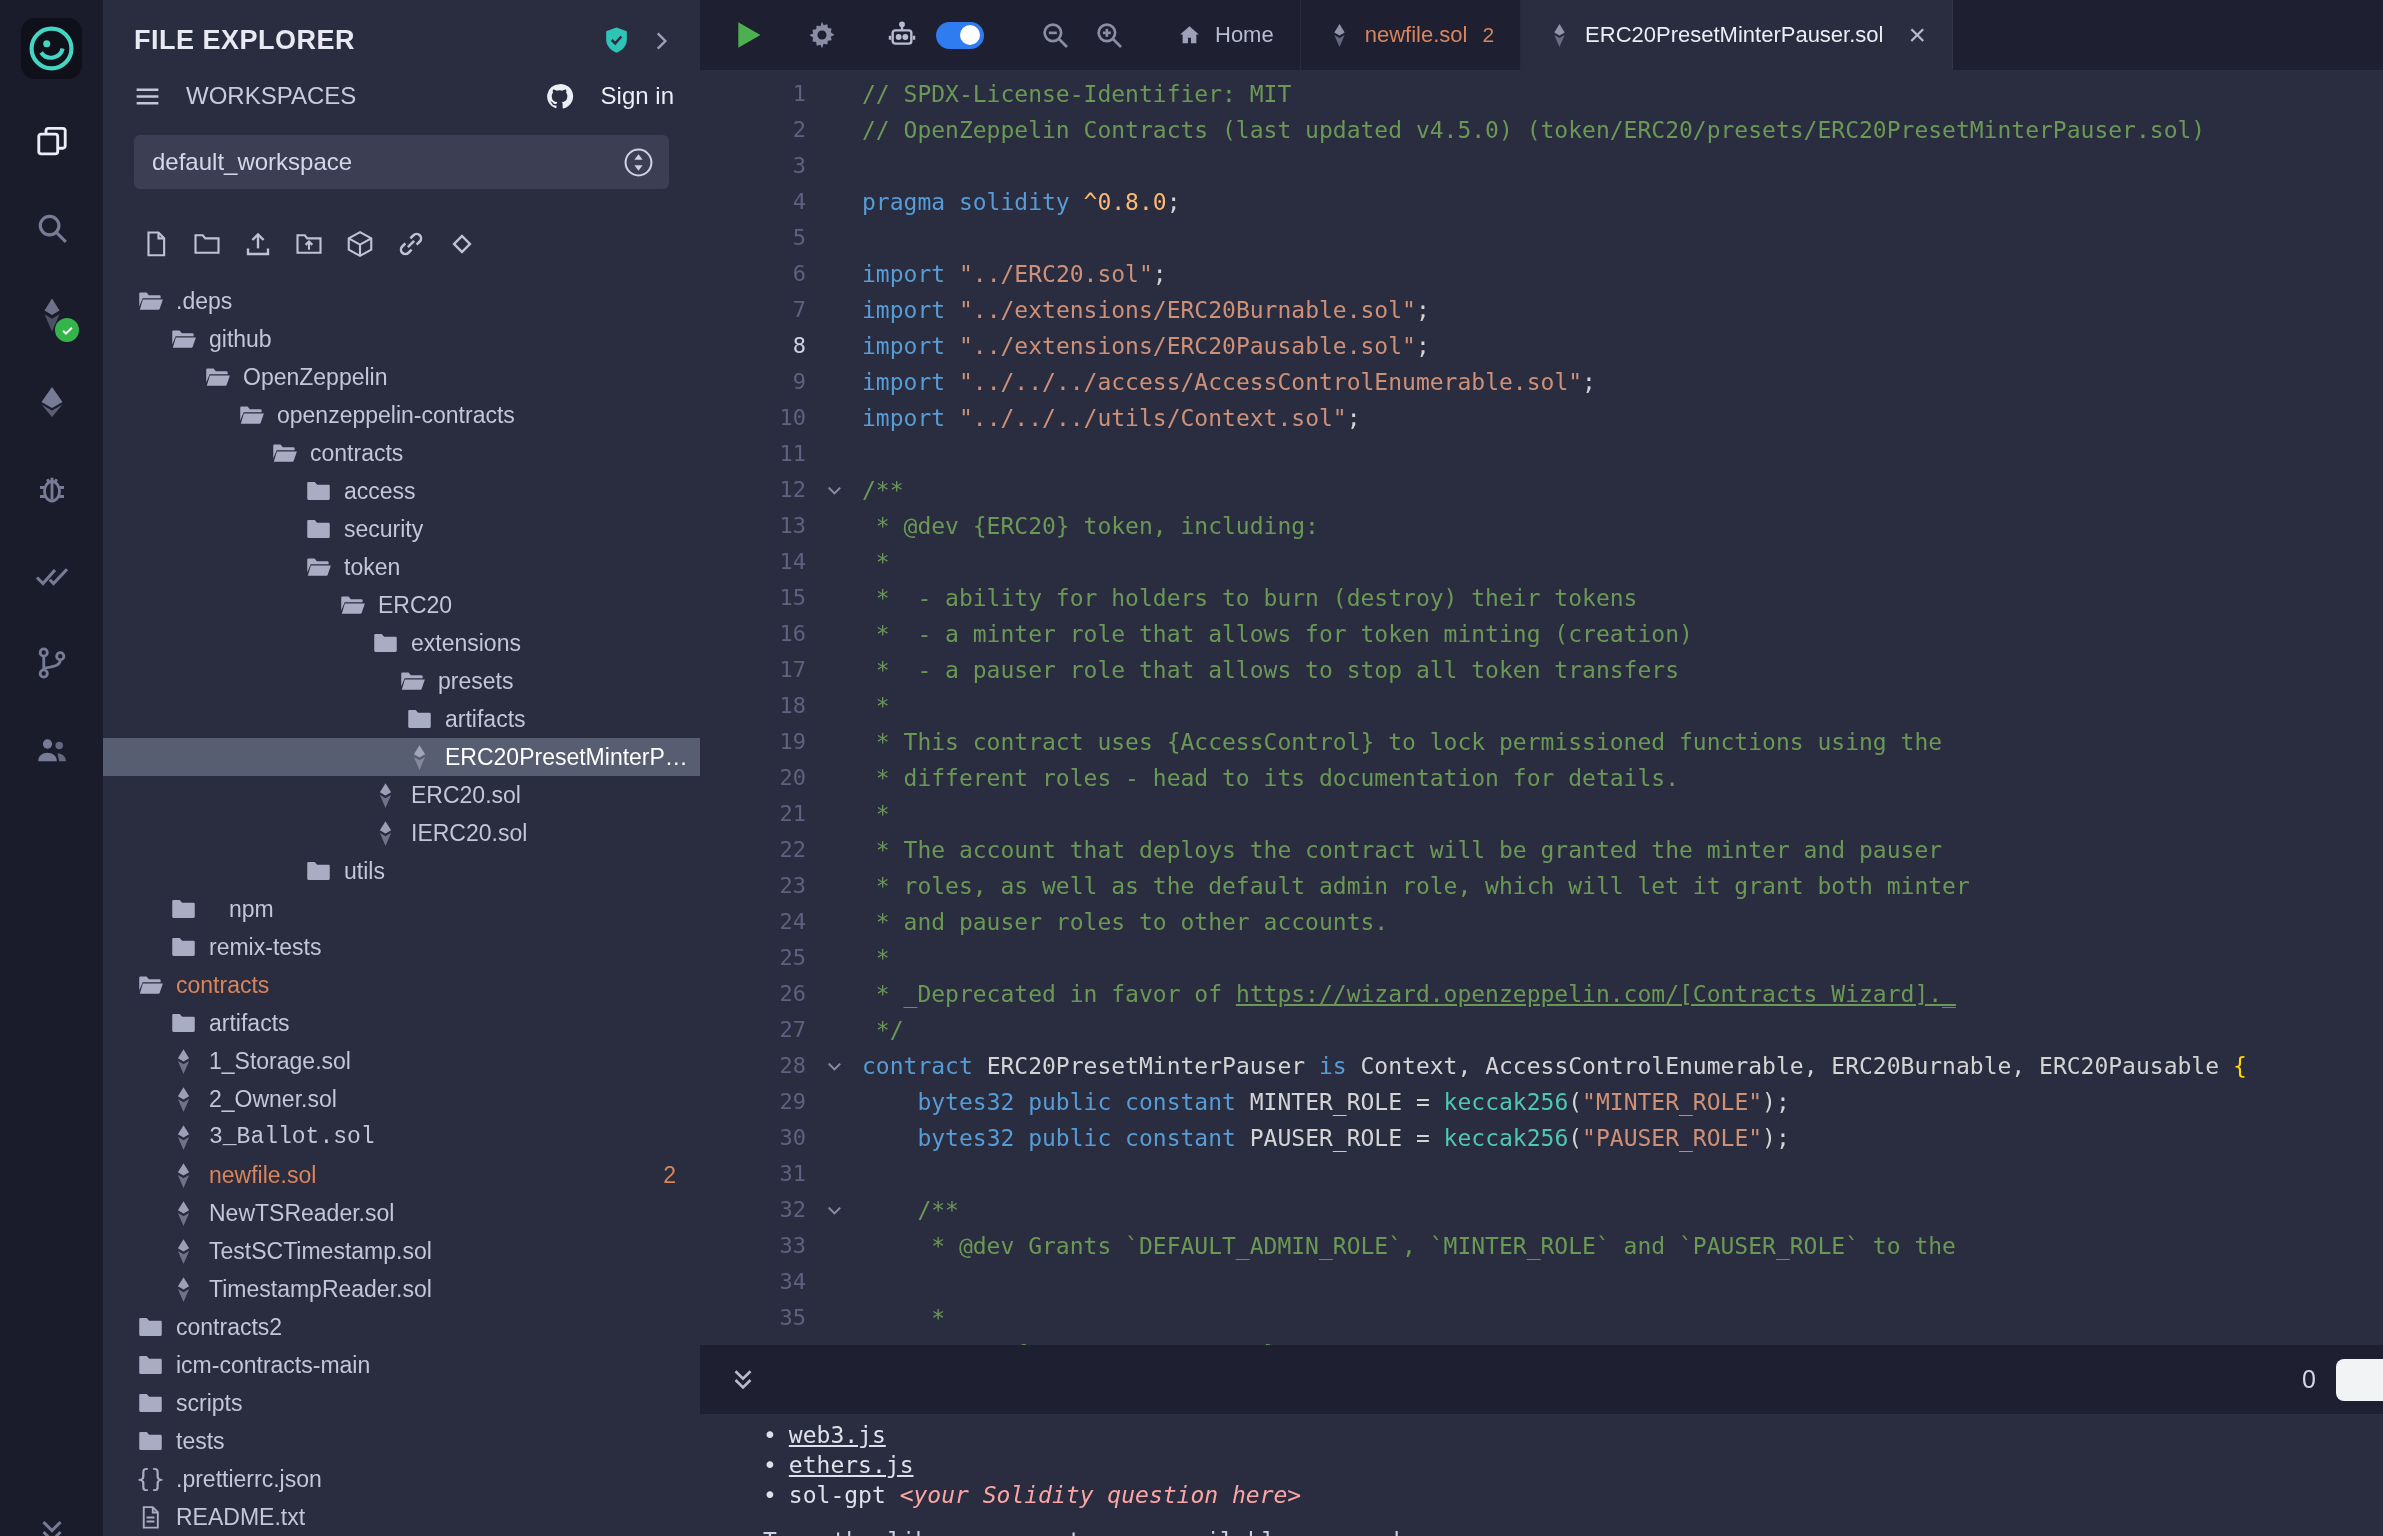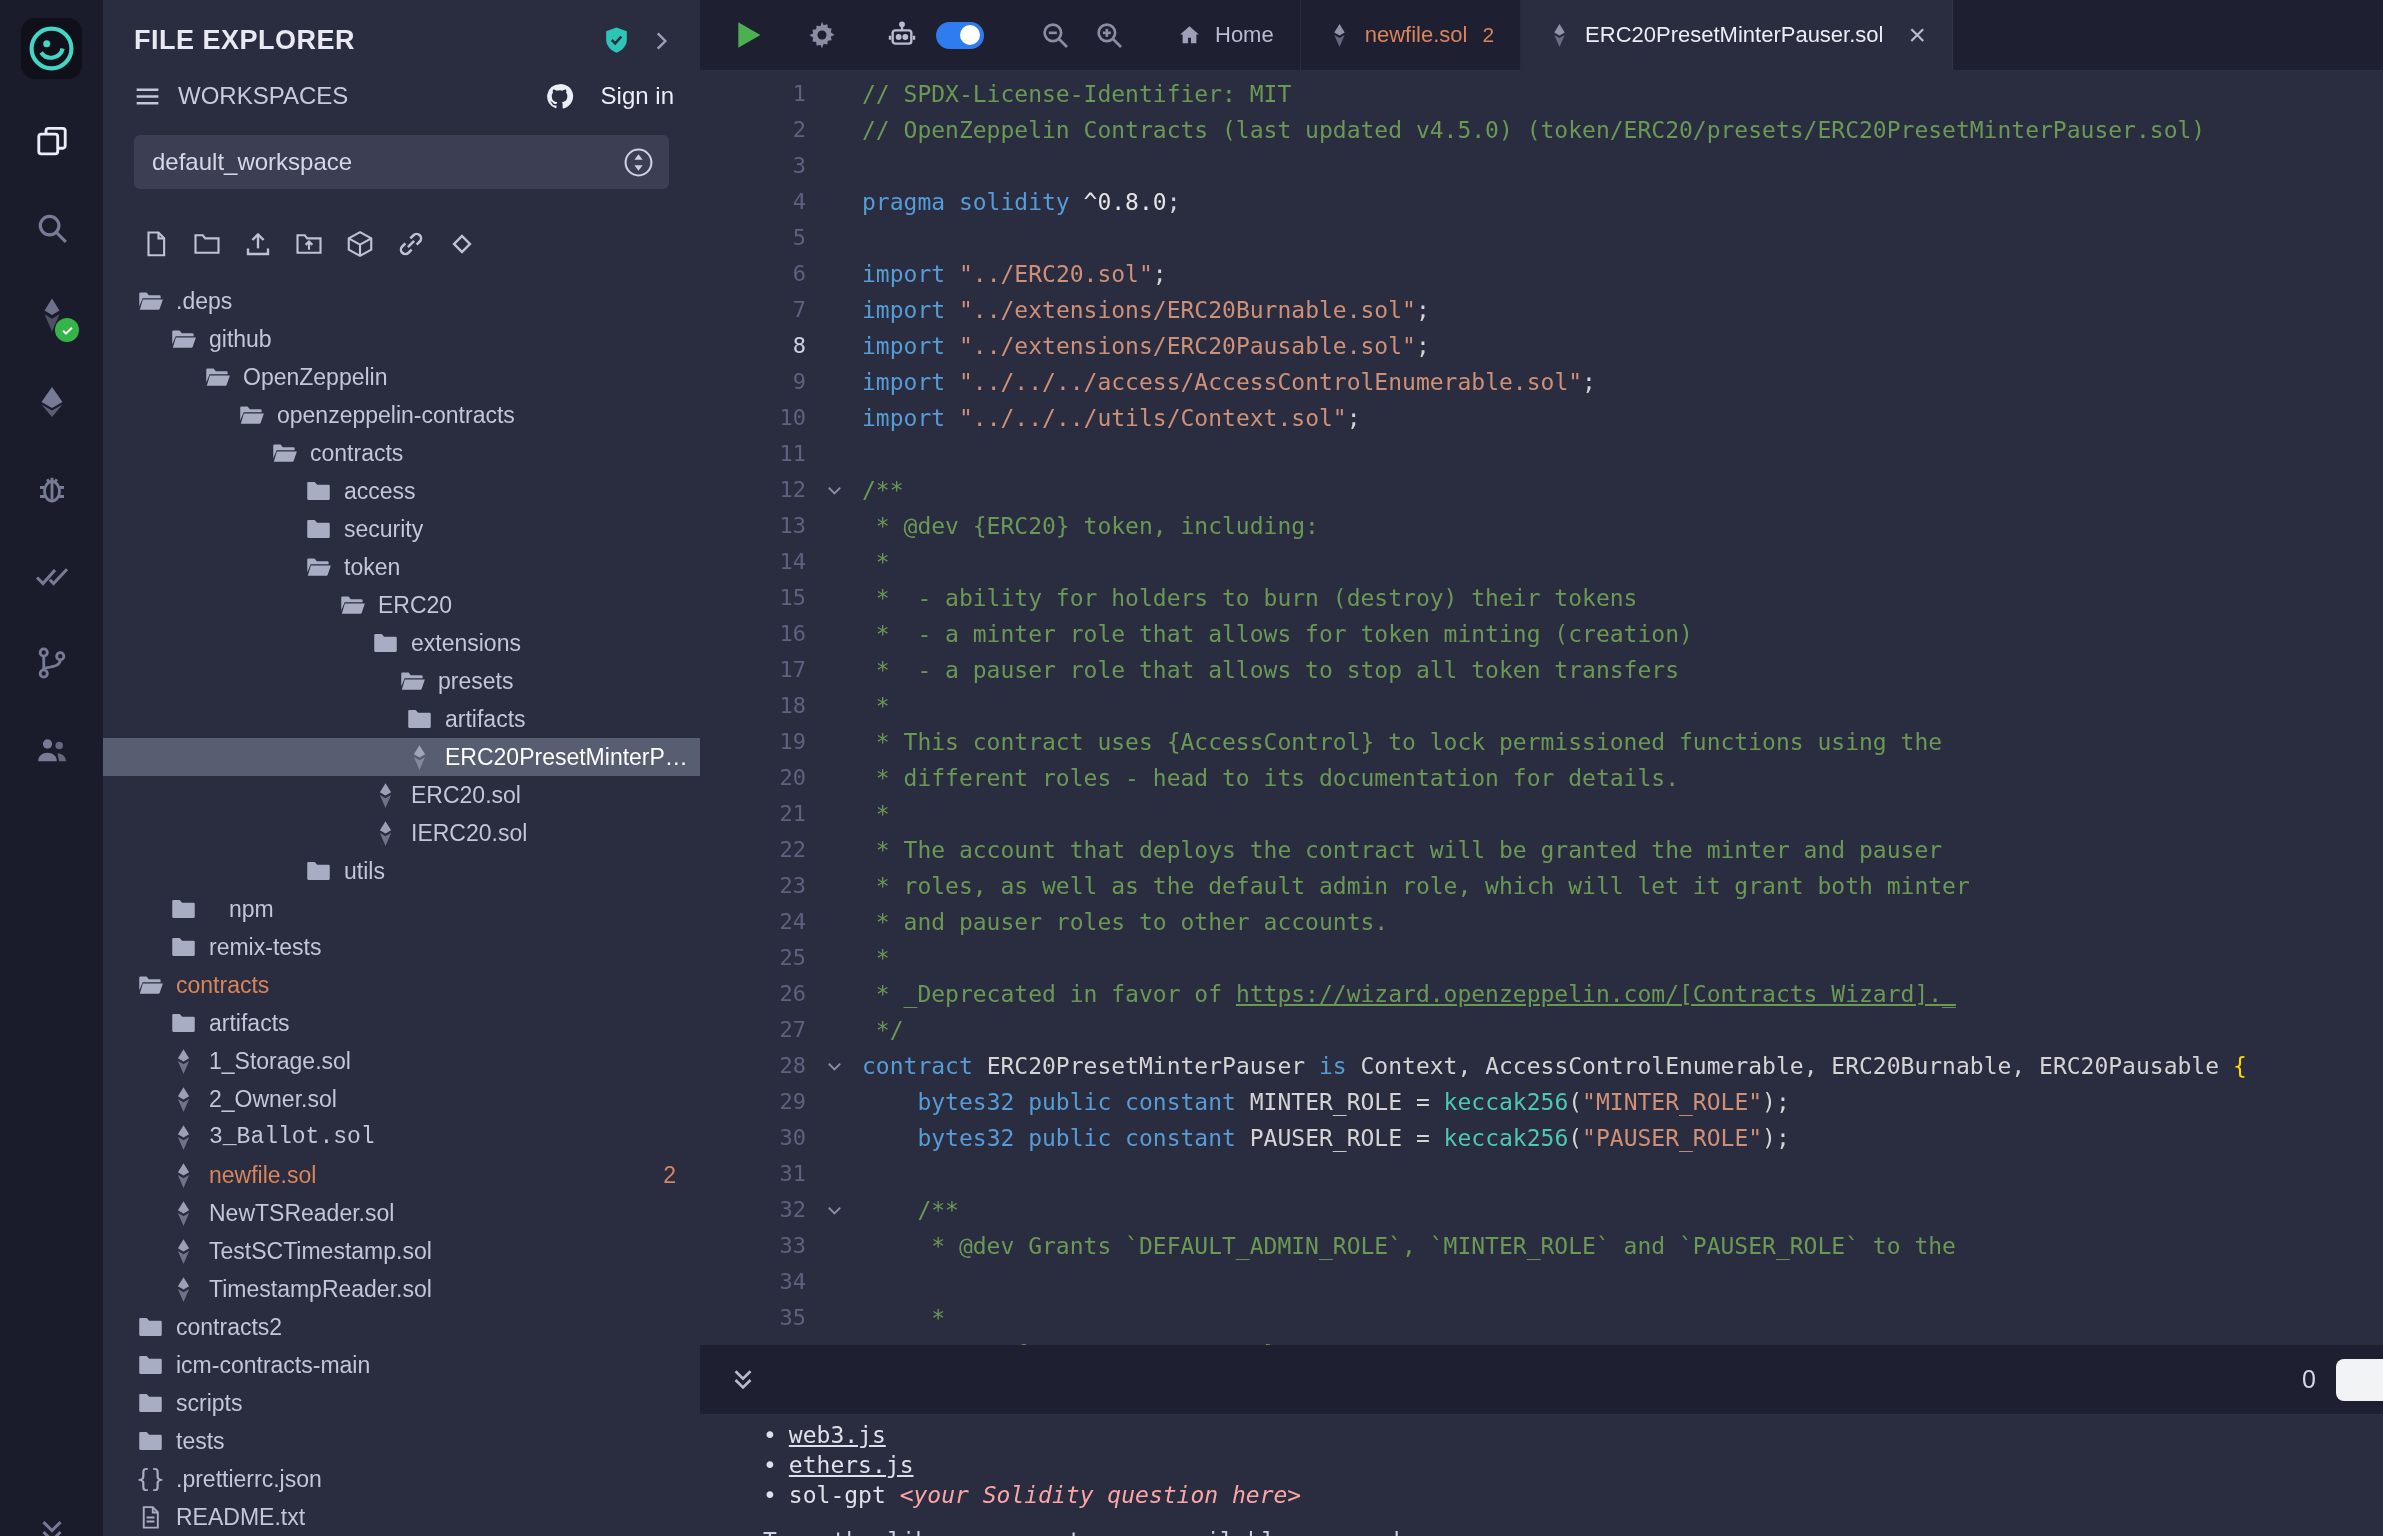--- a/index.html
+++ b/index.html
@@ -24,21 +24,21 @@
   .side-panel { width:597px; flex:none; background:#2a2c3f; display:flex; flex-direction:column; overflow:hidden; }
   .panel-header { height:61px; margin-top:10px; display:flex; align-items:center; padding:0 26px 0 31px; }
   .panel-header h1 { font-size:27px; font-weight:700; letter-spacing:0.5px; color:#e8e9f2; }
   .shield { margin-left:auto; width:31px; height:31px; }
   .shield svg { width:100%; height:100%; }
   .hdr-chev { width:26px; height:26px; margin-left:16px; color:#9da0b8; }
   .hdr-chev svg { width:100%; height:100%; }
   .ws-row { display:flex; align-items:center; height:50px; padding:0 26px 0 30px; }
   .hamb { width:29px; height:29px; color:#c3c5d8; }
   .hamb svg { width:100%; height:100%; }
-  .ws-label { margin-left:16px; font-size:24px; color:#c9cadb; }
+  .ws-label { margin-left:24px; font-size:24px; color:#c9cadb; }
   .signin { margin-left:auto; display:flex; align-items:center; gap:27px; color:#eceef7; font-size:24px; cursor:pointer; }
   .signin .gh { width:29px; height:29px; }
   .signin .gh svg { width:100%; height:100%; }
   .ws-select { margin:14px 31px 0; height:54px; background:#3c3e54; border-radius:6px; display:flex; align-items:center; padding:0 15px 0 18px; font-size:24px; color:#d6d7e6; cursor:pointer; }
   .ws-swap { margin-left:auto; width:31px; height:31px; color:#d0d1e0; }
   .ws-swap svg { width:100%; height:100%; }
   .fe-toolbar { display:flex; align-items:center; gap:21px; padding:38px 0 0 38px; color:#bfc1d4; height:71px; }
   .fe-tool { width:30px; height:30px; cursor:pointer; }
   .fe-tool svg { width:100%; height:100%; }
   .json-glyph { font-family:"DejaVu Sans Mono", monospace; font-size:24px; line-height:27px; color:currentColor; }
@@ -82,21 +82,21 @@
   .cline { display:flex; height:36px; line-height:36px; white-space:pre; }
   .ln { width:106px; flex:none; text-align:right; color:#5e6280; font-size:22px; }
   .ln.act { color:#cfd1e4; }
   .fold { width:56px; flex:none; display:flex; align-items:center; justify-content:center; color:#8a8da3; }
   .fold svg { width:23px; height:23px; }
   .ct { color:#d4d4d4; }
   .tk-c { color:#6A9955; }
   .tk-cl { color:#6A9955; text-decoration:underline; }
   .tk-k { color:#569CD6; }
   .tk-s { color:#CE9178; }
-  .tk-n { color:#e5e5e5; }
+  .tk-n { color:#fdba74; }
   .tk-f { color:#4EC9B0; }
   .tk-b { color:#FFD700; }
   .tk-p { color:#d4d4d4; }
 
   .terminal-bar { height:69px; flex:none; background:#1e1f31; display:flex; align-items:center; padding-left:28px; }
   .term-expand { width:30px; height:30px; color:#b9bac9; cursor:pointer; }
   .term-expand svg { width:100%; height:100%; }
   .term-right { margin-left:auto; display:flex; align-items:center; gap:20px; }
   .tcount { color:#d6d7e6; font-size:25px; }
   .tsearch { width:48px; height:42px; background:#f2f3f5; border-radius:8px 0 0 8px; }

